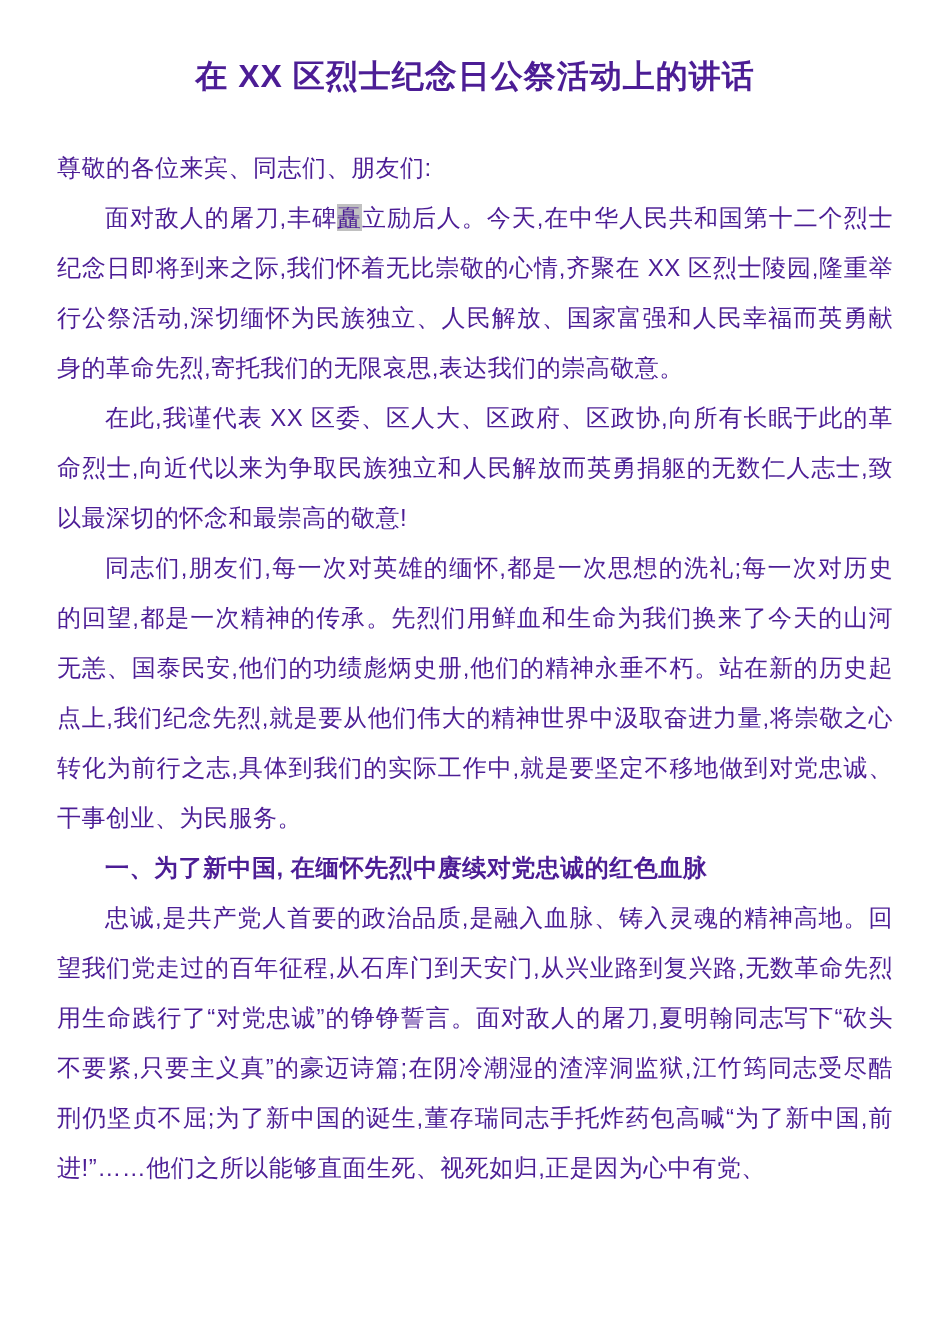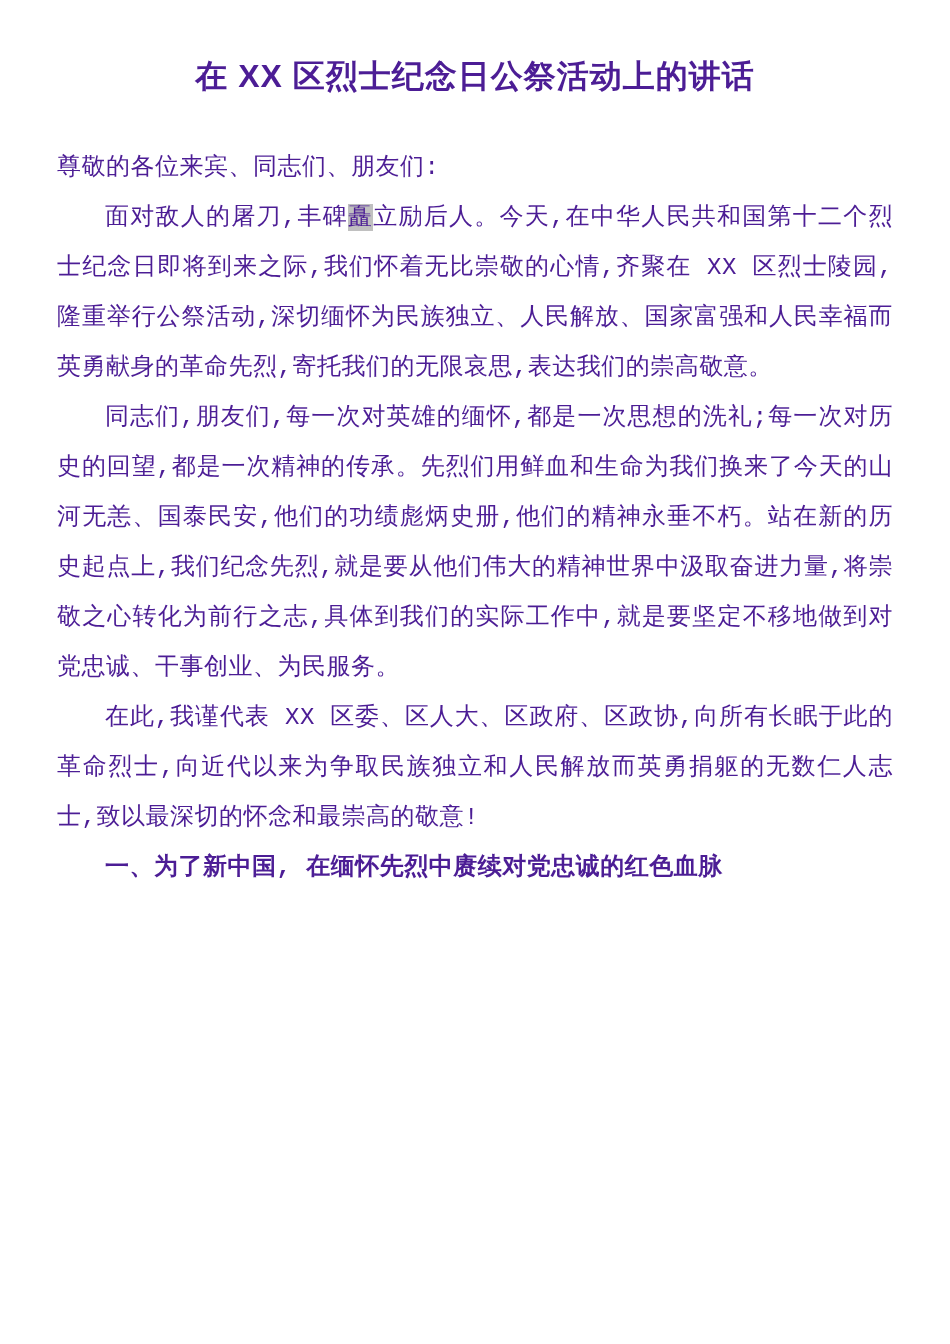--- a/index.html
+++ b/index.html
@@ -26,21 +26,20 @@
     text-align: center;
     letter-spacing: 1px;
   }
   .body-text {
     font-size: 24px;
     line-height: 50px;
     margin: 0;
     text-align: justify;
     text-justify: inter-character;
     letter-spacing: 0.5px;
-    font-family: Liberation Mono, monospace;
   }
   .indent {
     text-indent: 2em;
   }
   .section-heading {
     font-weight: bold;
   }
   .char-highlight {
     background: #c0c0c0;
   }
@@ -49,20 +48,21 @@
 <body>
 
 <div class="page">
 
   <h1 class="doc-title">在 XX 区烈士纪念日公祭活动上的讲话</h1>
 
   <p class="body-text">尊敬的各位来宾、同志们、朋友们:</p>
 
   <p class="body-text indent"><span>面对敌人的屠刀,丰碑</span><span class="char-highlight">矗</span><span>立励后人。今天,在中华人民共和国第十二个烈士纪念日即将到来之际,我们怀着无比崇敬的心情,齐聚在 XX 区烈士陵园,隆重举行公祭活动,深切缅怀为民族独立、人民解放、国家富强和人民幸福而英勇献身的革命先烈,寄托我们的无限哀思,表达我们的崇高敬意。</span></p>
 
+  <p class="body-text indent">在此,我谨代表 XX 区委、区人大、区政府、区政协,向所有长眠于此的革命烈士,向近代以来为争取民族独立和人民解放而英勇捐躯的无数仁人志士,致以最深切的怀念和最崇高的敬意!</p>
+
   <p class="body-text indent">同志们,朋友们,每一次对英雄的缅怀,都是一次思想的洗礼;每一次对历史的回望,都是一次精神的传承。先烈们用鲜血和生命为我们换来了今天的山河无恙、国泰民安,他们的功绩彪炳史册,他们的精神永垂不朽。站在新的历史起点上,我们纪念先烈,就是要从他们伟大的精神世界中汲取奋进力量,将崇敬之心转化为前行之志,具体到我们的实际工作中,就是要坚定不移地做到对党忠诚、干事创业、为民服务。</p>
-
-  <p class="body-text indent">在此,我谨代表 XX 区委、区人大、区政府、区政协,向所有长眠于此的革命烈士,向近代以来为争取民族独立和人民解放而英勇捐躯的无数仁人志士,致以最深切的怀念和最崇高的敬意!</p>
 
   <p class="body-text indent section-heading">一、为了新中国, 在缅怀先烈中赓续对党忠诚的红色血脉</p>
 
+  <p class="body-text indent">忠诚,是共产党人首要的政治品质,是融入血脉、铸入灵魂的精神高地。回望我们党走过的百年征程,从石库门到天安门,从兴业路到复兴路,无数革命先烈用生命践行了“对党忠诚”的铮铮誓言。面对敌人的屠刀,夏明翰同志写下“砍头不要紧,只要主义真”的豪迈诗篇;在阴冷潮湿的渣滓洞监狱,江竹筠同志受尽酷刑仍坚贞不屈;为了新中国的诞生,董存瑞同志手托炸药包高喊“为了新中国,前进!”……他们之所以能够直面生死、视死如归,正是因为心中有党、</p>
 
 </div>
 
 </body></html>

